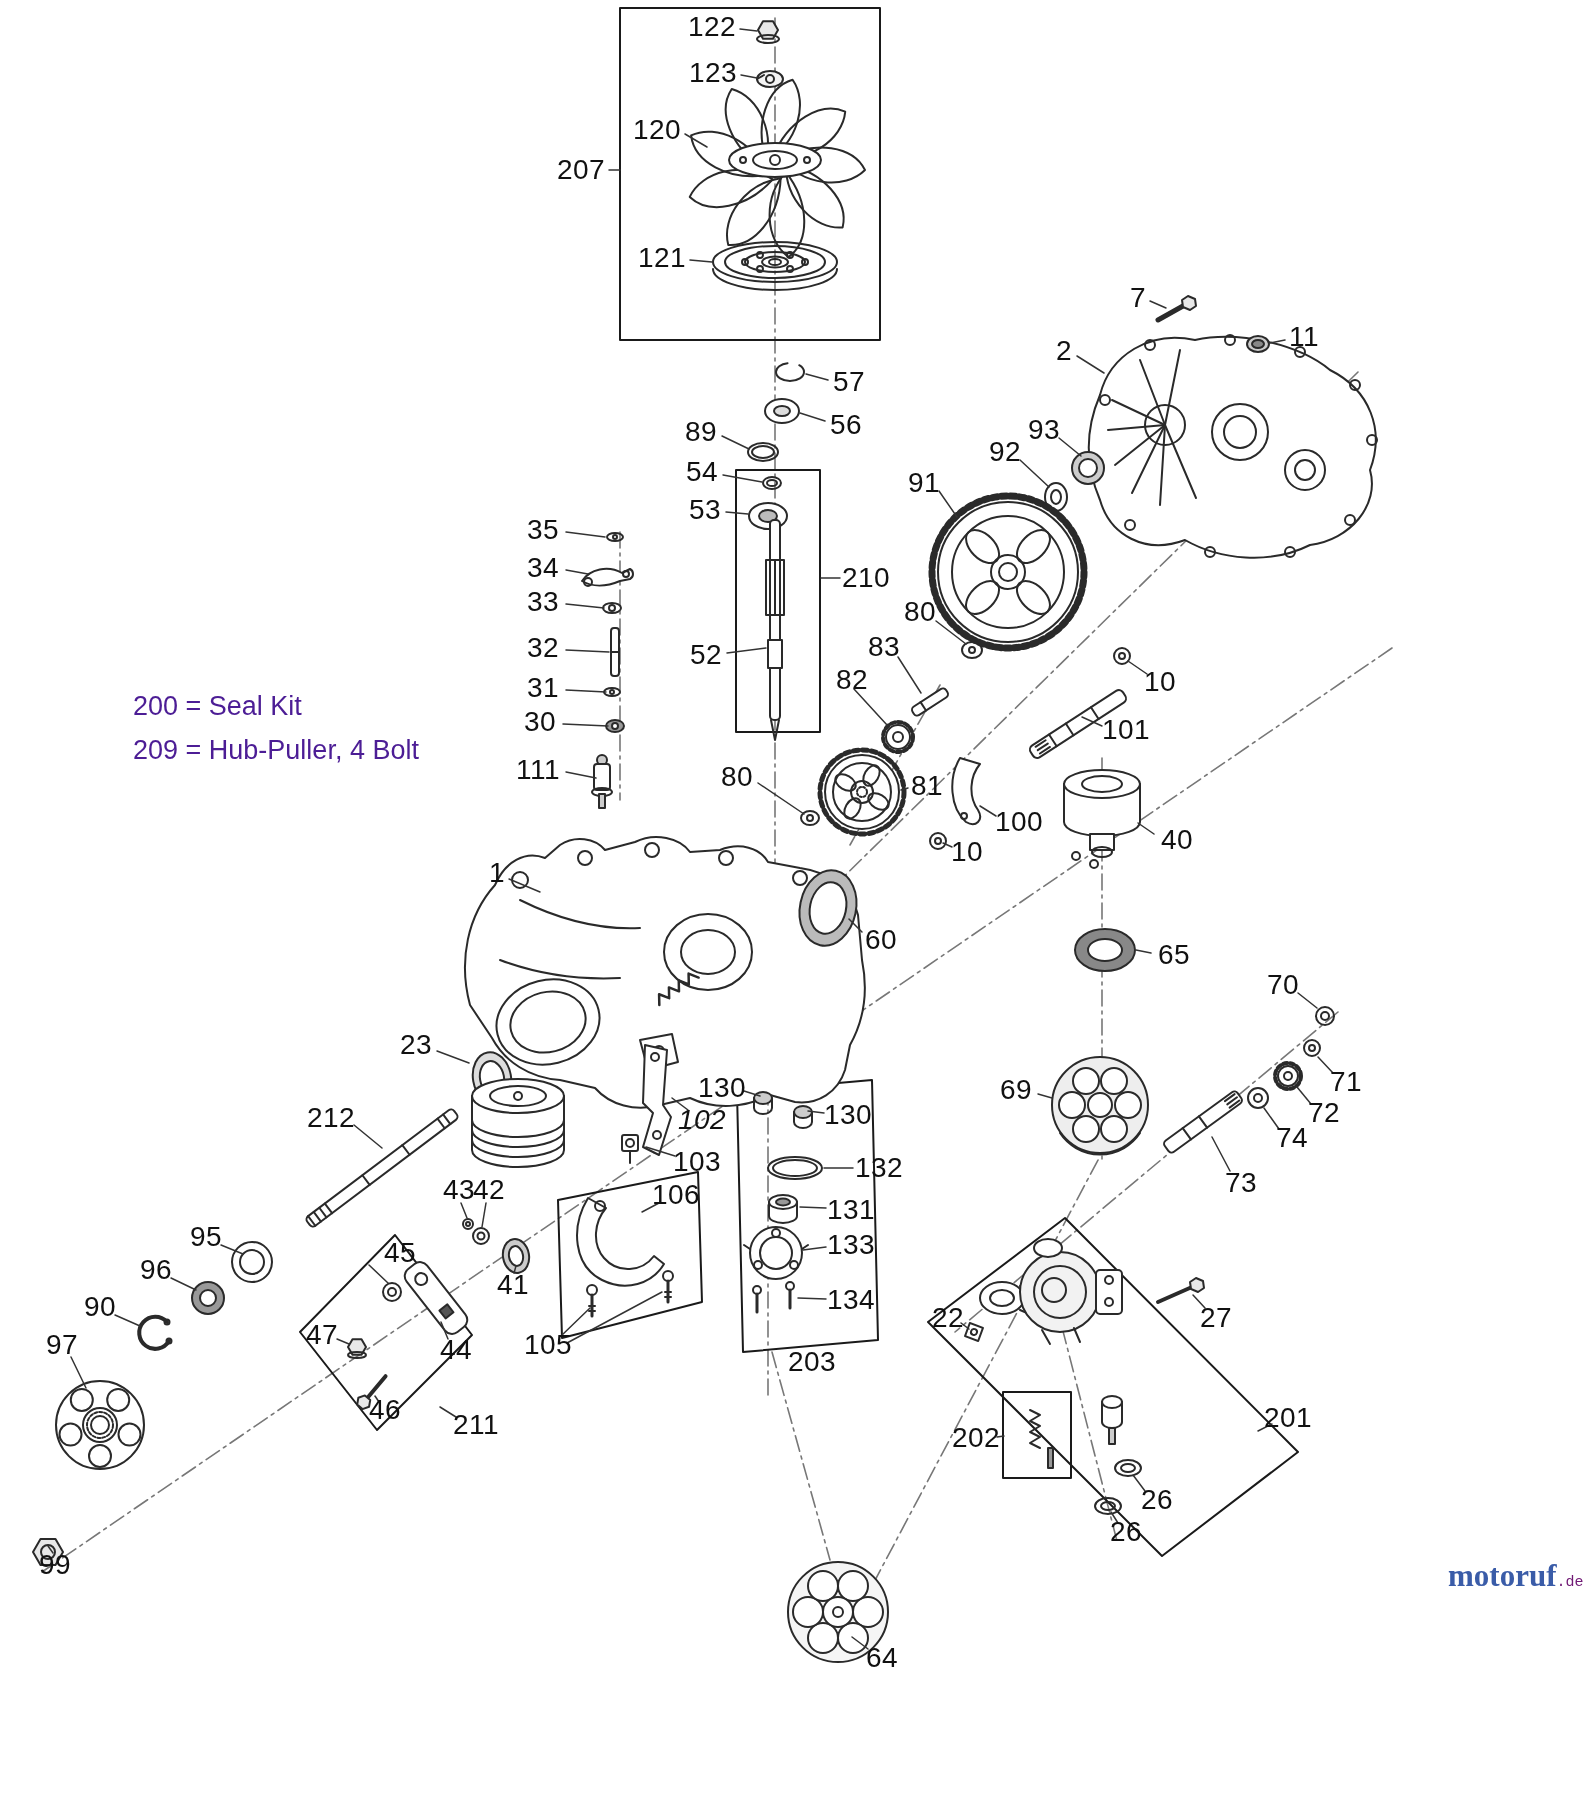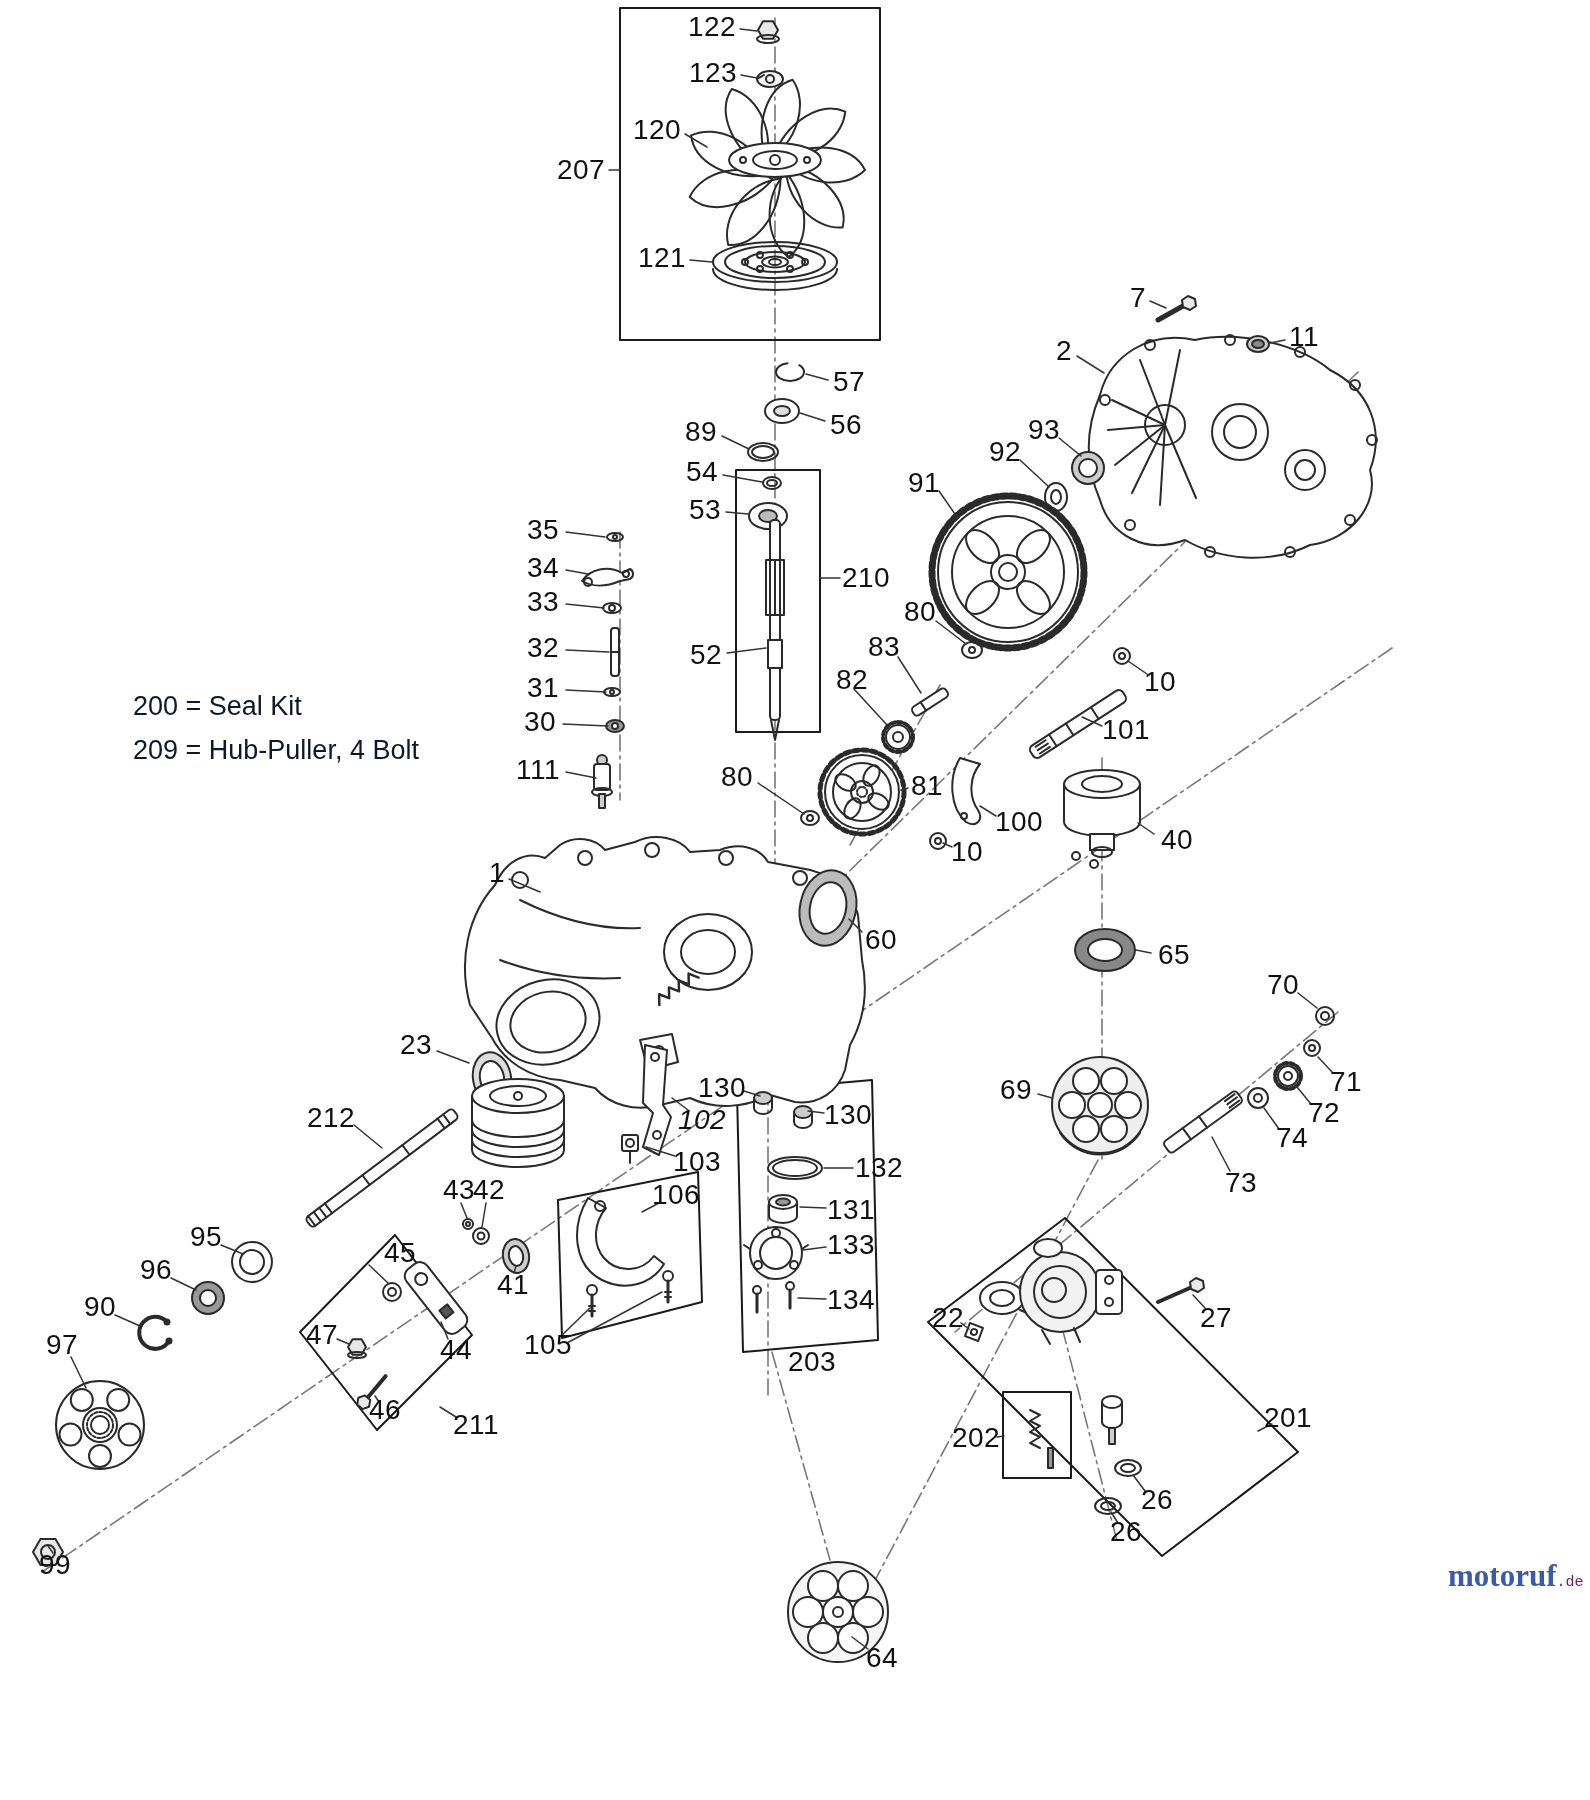--- a/index.html
+++ b/index.html
@@ -6,21 +6,21 @@
   html,body { background:#ffffff; }
   body { font-family:"Liberation Sans", sans-serif; }
   .canvas { position:relative; width:1590px; height:1800px; background:#fff; overflow:hidden; }
   #diagram { position:absolute; left:0; top:0; }
   .callout {
     position:absolute; transform:translate(-50%,-50%);
     font-size:28px; color:#111; white-space:nowrap; letter-spacing:.5px;
     font-family:"Liberation Sans", sans-serif;
   }
   .legend {
-    position:absolute; left:133px; top:688px; font-size:27px; color:#0f172a;
+    position:absolute; left:133px; top:688px; font-size:27px; color:#4c1d95;
     line-height:1.4; font-family:"Liberation Sans", sans-serif;
   }
   .legend div { margin-bottom:6px; }
   .watermark {
     position:absolute; left:1448px; top:1558px;
     font-family:"Liberation Serif", serif; font-weight:bold;
     font-size:31px; color:#3a5ca8; white-space:nowrap;
   }
   .watermark .tld { font-size:15px; color:#701a75; font-weight:normal;font-family:Liberation Mono, monospace; }
 </style>

